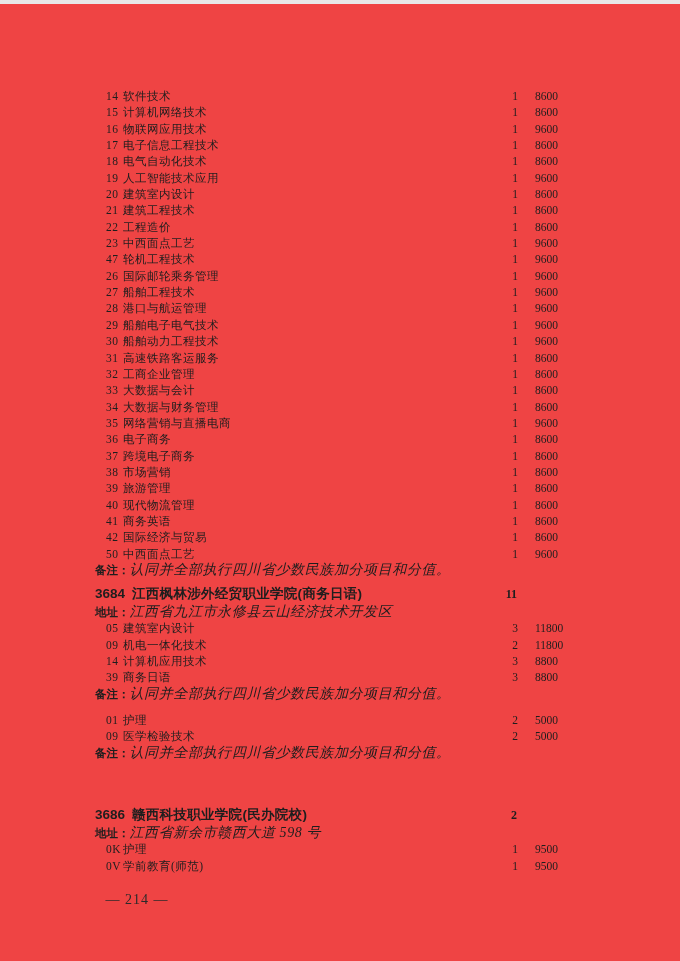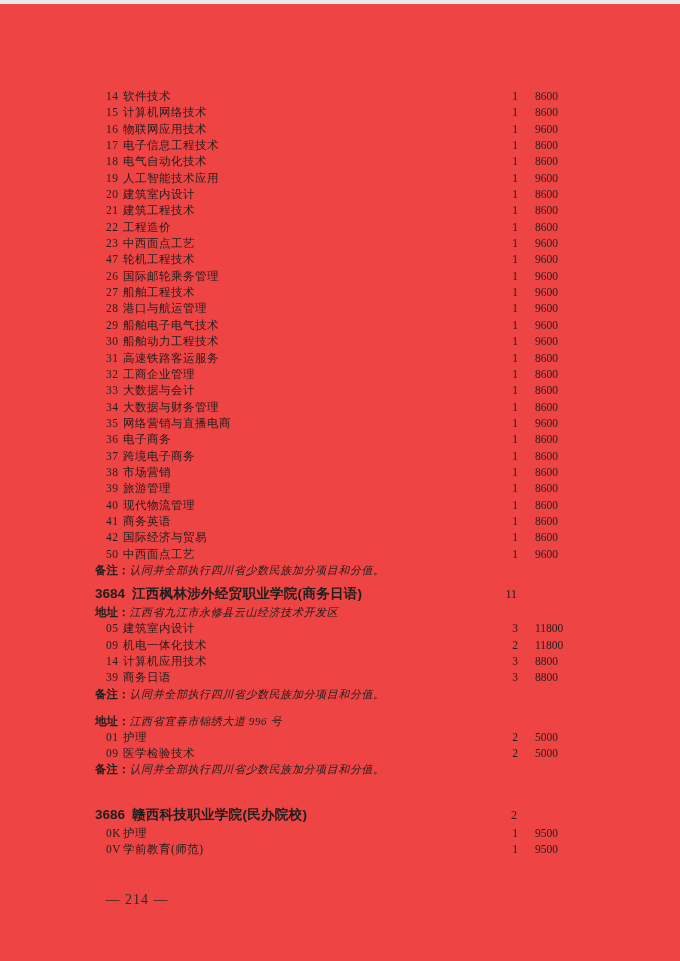--- a/index.html
+++ b/index.html
@@ -20,35 +20,35 @@
   .mname { position:absolute; left:28px; letter-spacing:0.5px; }
   .mplan { position:absolute; left:395px; width:28px; text-align:right; }
   .mfee  { position:absolute; left:440px; }
 
   
   .metaline { position:relative; height:16.3px; line-height:16.3px; font-size:11.5px; }
   .metalbl {
     font-family:Liberation Mono, monospace;
     font-weight:bold; font-size:11.5px;
   }
-  .metatxt { font-style:italic; font-size:11px; letter-spacing:0.6px; }
+  .metatxt { font-style:italic; font-size:14px; letter-spacing:0.6px; }
 
   
   .school { position:absolute; left:95px; width:487px; }
   .shead {
     position:relative; height:18.5px; line-height:18.5px;
     font-family:"Liberation Sans","DejaVu Sans",sans-serif;
     font-weight:bold; font-size:13.5px;
   }
   .scode { position:absolute; left:0;text-align:right; }
   .sname { position:absolute; left:37px; letter-spacing:0.3px; }
   .stotal {
     position:absolute; left:392px; width:30px; text-align:right;
     font-family:"Liberation Serif","DejaVu Serif",serif;
-    font-weight:normal; font-size:12px;
+    font-weight:bold; font-size:12px;
   }
   .saddr { margin-top:0.5px; }
   .smajors { position:relative; }
 
   
   .pagenum {
     position:absolute; left:96px; top:888px; width:82px;
     text-align:center; font-size:14px; color:#2a2a2a;
     letter-spacing:1px;
   }
@@ -307,23 +307,20 @@
           <span class="mfee">8800</span>
         </div>
 
     </div>
     <div class="metaline">
       <span class="metalbl">备注：</span><span class="metatxt">认同并全部执行四川省少数民族加分项目和分值。</span>
     </div>
   </div>
 
   <div class="school" style="top:708px;">
-    <div class="metaline saddr">
-      <span class="metalbl">地址：</span><span class="metatxt">江西省宜春市锦绣大道 996 号</span>
-    </div>
     <div class="smajors">
 
         <div class="mrow">
           <span class="mcode">01</span>
           <span class="mname">护理</span>
           <span class="mplan">2</span>
           <span class="mfee">5000</span>
         </div>
 
         <div class="mrow">
@@ -338,20 +335,23 @@
       <span class="metalbl">备注：</span><span class="metatxt">认同并全部执行四川省少数民族加分项目和分值。</span>
     </div>
   </div>
 
   <div class="school" style="top:802px;">
     <div class="shead">
       <span class="scode">3686</span>
       <span class="sname">赣西科技职业学院(民办院校)</span>
       <span class="stotal">2</span>
     </div>
+    <div class="metaline saddr">
+      <span class="metalbl">地址：</span><span class="metatxt">江西省新余市赣西大道 598 号</span>
+    </div>
     <div class="smajors">
 
         <div class="mrow">
           <span class="mcode">0K</span>
           <span class="mname">护理</span>
           <span class="mplan">1</span>
           <span class="mfee">9500</span>
         </div>
 
         <div class="mrow">

